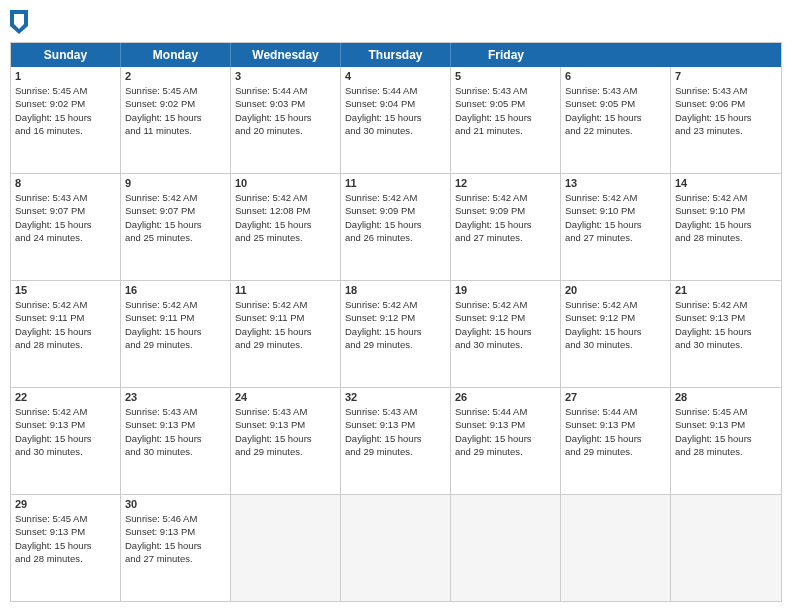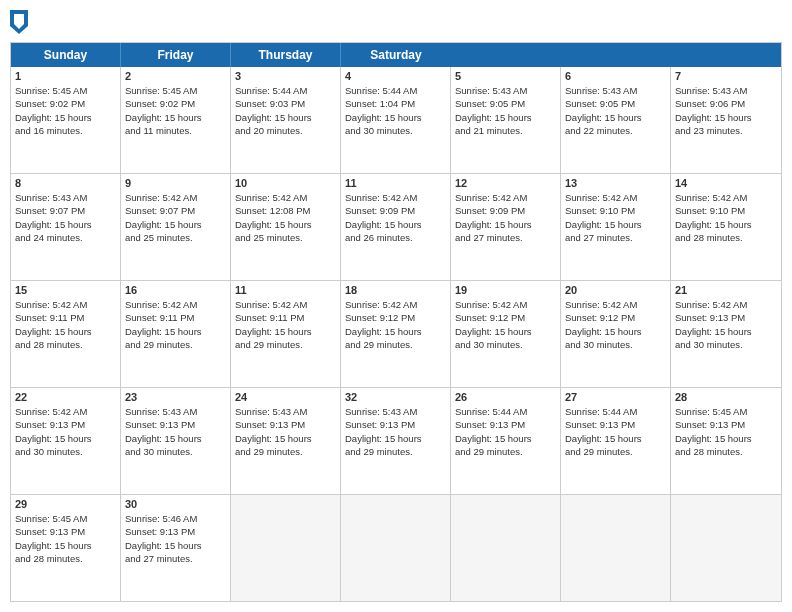--- a/index.html
+++ b/index.html
@@ -137,23 +137,24 @@
     </div>
     <div class="title-section">
       <div class="month-title"></div>
       <div class="location"></div>
     </div>
   </div>
 
   <div class="calendar">
     <div class="cal-header" id="cal-header">
         <div class="cal-header-cell">Sunday</div>
+        <div class="cal-header-cell">Monday</div>
+        <div class="cal-header-cell">Wednesday</div>
+        <div class="cal-header-cell">Thursday</div>
         <div class="cal-header-cell">Friday</div>
-        <div class="cal-header-cell">Thursday</div>
-        <div class="cal-header-cell">Saturday</div>
       </div>
     <div class="cal-body" id="cal-body">
         <div class="cal-row">
           <div class="cal-cell">
             <span class="day-num">1</span>
             <span class="cell-line">Sunrise: 5:45 AM</span>
             <span class="cell-line">Sunset: 9:02 PM</span>
             <span class="cell-line">Daylight: 15 hours</span>
             <span class="cell-line">and 16 minutes.</span>
           </div>
@@ -167,21 +168,21 @@
           <div class="cal-cell">
             <span class="day-num">3</span>
             <span class="cell-line">Sunrise: 5:44 AM</span>
             <span class="cell-line">Sunset: 9:03 PM</span>
             <span class="cell-line">Daylight: 15 hours</span>
             <span class="cell-line">and 20 minutes.</span>
           </div>
           <div class="cal-cell">
             <span class="day-num">4</span>
             <span class="cell-line">Sunrise: 5:44 AM</span>
-            <span class="cell-line">Sunset: 1:04 PM</span>
+            <span class="cell-line">Sunset: 9:04 PM</span>
             <span class="cell-line">Daylight: 15 hours</span>
             <span class="cell-line">and 30 minutes.</span>
           </div>
           <div class="cal-cell">
             <span class="day-num">5</span>
             <span class="cell-line">Sunrise: 5:43 AM</span>
             <span class="cell-line">Sunset: 9:05 PM</span>
             <span class="cell-line">Daylight: 15 hours</span>
             <span class="cell-line">and 21 minutes.</span>
           </div>

